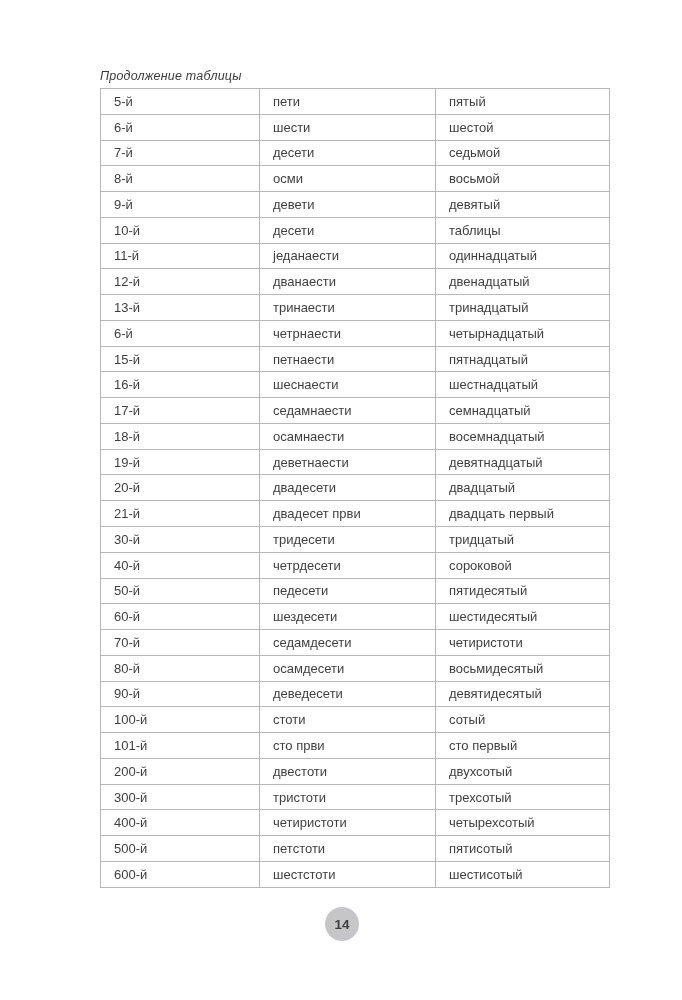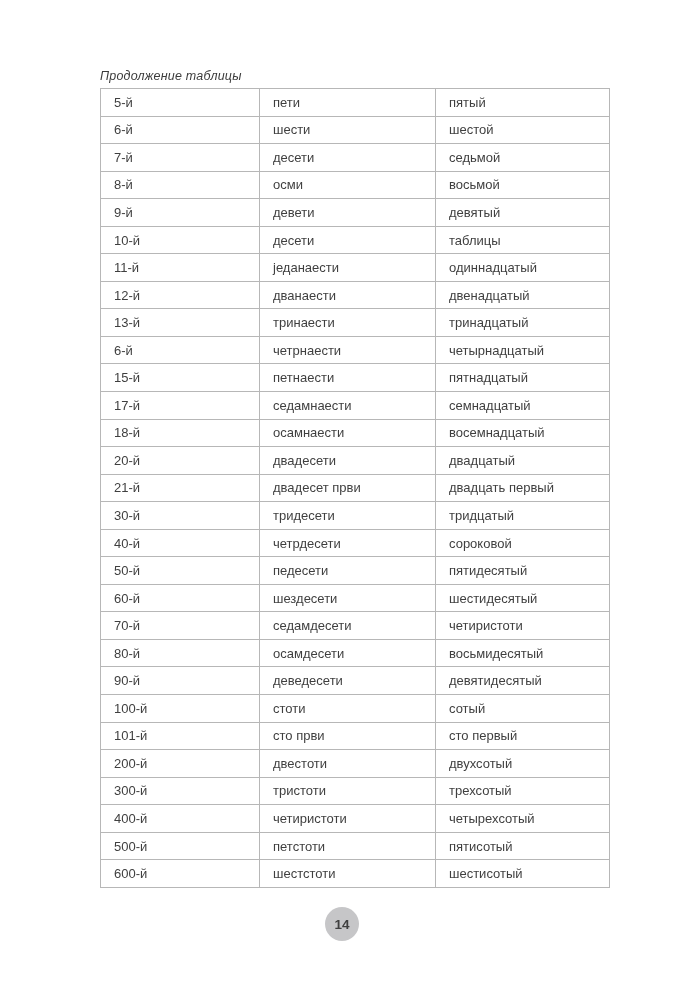--- a/index.html
+++ b/index.html
@@ -124,30 +124,40 @@
           <td>6-й</td>
           <td>четрнаести</td>
           <td>четырнадцатый</td>
         </tr>
         <tr>
           <td>15-й</td>
           <td>петнаести</td>
           <td>пятнадцатый</td>
         </tr>
         <tr>
+          <td>16-й</td>
+          <td>шеснаести</td>
+          <td>шестнадцатый</td>
+        </tr>
+        <tr>
           <td>17-й</td>
           <td>седамнаести</td>
           <td>семнадцатый</td>
         </tr>
         <tr>
           <td>18-й</td>
           <td>осамнаести</td>
           <td>восемнадцатый</td>
         </tr>
         <tr>
+          <td>19-й</td>
+          <td>деветнаести</td>
+          <td>девятнадцатый</td>
+        </tr>
+        <tr>
           <td>20-й</td>
           <td>двадесети</td>
           <td>двадцатый</td>
         </tr>
         <tr>
           <td>21-й</td>
           <td>двадесет први</td>
           <td>двадцать первый</td>
         </tr>
         <tr>

